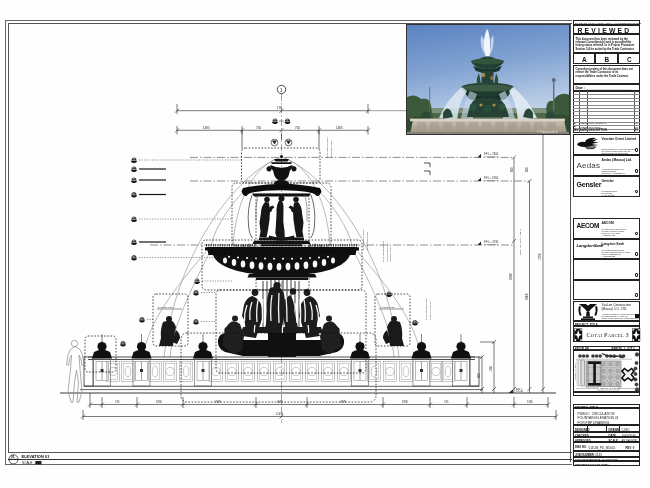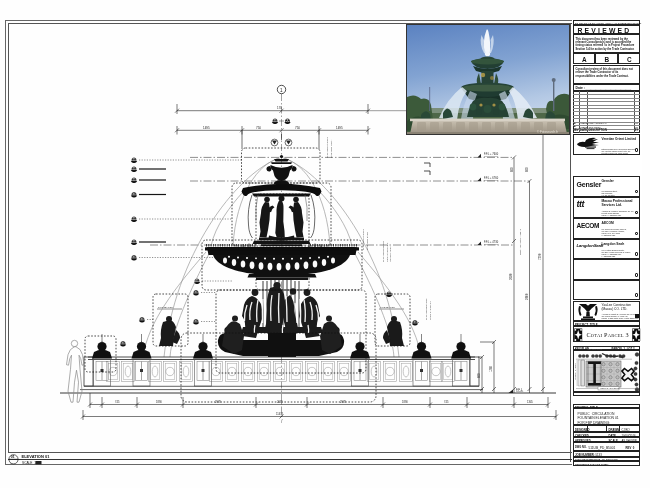--- a/index.html
+++ b/index.html
@@ -89,34 +89,34 @@
 <svg class="abs" style="left:2px;top:2px;" width="24" height="13" viewBox="0 0 24 13">
           <path d="M1,7 Q4,4 9,5 L10,3 Q14,0 20,1 L16,3 L22,2 L17,5 L23,5 L16,7 Q20,8 23,8 L15,9 Q8,11 3,9 Q1,8 1,7Z" fill="#111"></path>
           <rect x="9" y="9.5" width="11" height="1.1" fill="#111"></rect>
           <rect x="10.5" y="11.2" width="8" height="0.9" fill="#111"></rect>
         </svg>
 <span class="t bb" style="left:28px;top:2.4px;font-size:3.1px;">Venetian Orient Limited</span>
 <div class="t" style="left:28px;top:12.6px;font-size:1.7px;line-height:2.1px;color:#222;">Estrada da Baia de N. Senhora da Esperanca,<br>The Venetian Macao-Resort-Hotel, s/n<br>Executive Offices-L2, Taipa, Macau</div>
 <div class="ck" style="left:61px;top:13px;"></div>
 </div>
 
+<div class="r" style="left:1px;top:135px;width:67.5px;height:21px;">
+<span class="t" style="left:3px;top:4.5px;font-size:8px;color:#3f3f3f;letter-spacing:0.2px;">Aedas</span>
+<span class="t bb" style="left:28px;top:2.4px;font-size:3.3px;">Aedas (Macau) Ltd.</span>
+<div class="t" style="left:28px;top:11.6px;font-size:1.7px;line-height:2.1px;color:#222;">Avenida da Praia Grande 409,<br>China Law Building,<br>21/F Macau&nbsp;&nbsp;T +853 2833 1840<br>www.aedas.com&nbsp;&nbsp;F +853 2833 1846</div>
+<div class="ck" style="left:61px;top:13px;"></div>
+</div>
 
 <div class="r" style="left:1px;top:156px;width:67.5px;height:20.5px;">
 <span class="t bb" style="left:3px;top:3.5px;font-size:7px;letter-spacing:-0.2px;">Gensler</span>
 <span class="t bb" style="left:28px;top:2.4px;font-size:3.3px;">Gensler</span>
 <div class="t" style="left:28px;top:12.6px;font-size:1.7px;line-height:2.1px;color:#222;">600 California Street,<br>San Francisco,<br>T 1 415 433 3700</div>
 <div class="ck" style="left:61px;top:12.5px;"></div>
 </div>
 
-<div class="r" style="left:1px;top:176.5px;width:67.5px;height:21px;">
-<span class="t bb" style="left:3px;top:1px;font-size:9px;font-style:italic;letter-spacing:-0.5px;">ttt</span>
-<span class="t bb" style="left:28px;top:2.4px;font-size:3.3px;line-height:3.7px;white-space:normal;width:36px;">Macau Professional Services Ltd.</span>
-<div class="t" style="left:28px;top:12.6px;font-size:1.7px;line-height:2.1px;color:#222;">Alameda Dr. Carlos D'Assumpcao 411-417,<br>Dynasty Plaza Building,<br>Macau&nbsp;&nbsp;T +853 2870 0877</div>
-<div class="ck" style="left:61px;top:13px;"></div>
-</div>
 
 <div class="r" style="left:1px;top:197.5px;width:67.5px;height:21px;">
 <span class="t bb" style="left:3px;top:3.5px;font-size:6.5px;letter-spacing:-0.3px;">AECOM</span>
 <span class="t bb" style="left:28px;top:2.4px;font-size:3.3px;">AECOM</span>
 <div class="t" style="left:28px;top:9.6px;font-size:1.7px;line-height:2.1px;color:#222;">8/F, Grand Lapa Macau, Tower 2,<br>956-1110 Avenida da Amizade,<br>Macau, SAR, P.R. China<br>T +853 8898 7888</div>
 <div class="ck" style="left:61px;top:13px;"></div>
 </div>
 
 <div class="r" style="left:1px;top:218.5px;width:67.5px;height:20.5px;">
 <span class="t bb" style="left:3px;top:3.5px;font-size:4.4px;font-style:italic;letter-spacing:-0.2px;">LangdonSeah</span>

